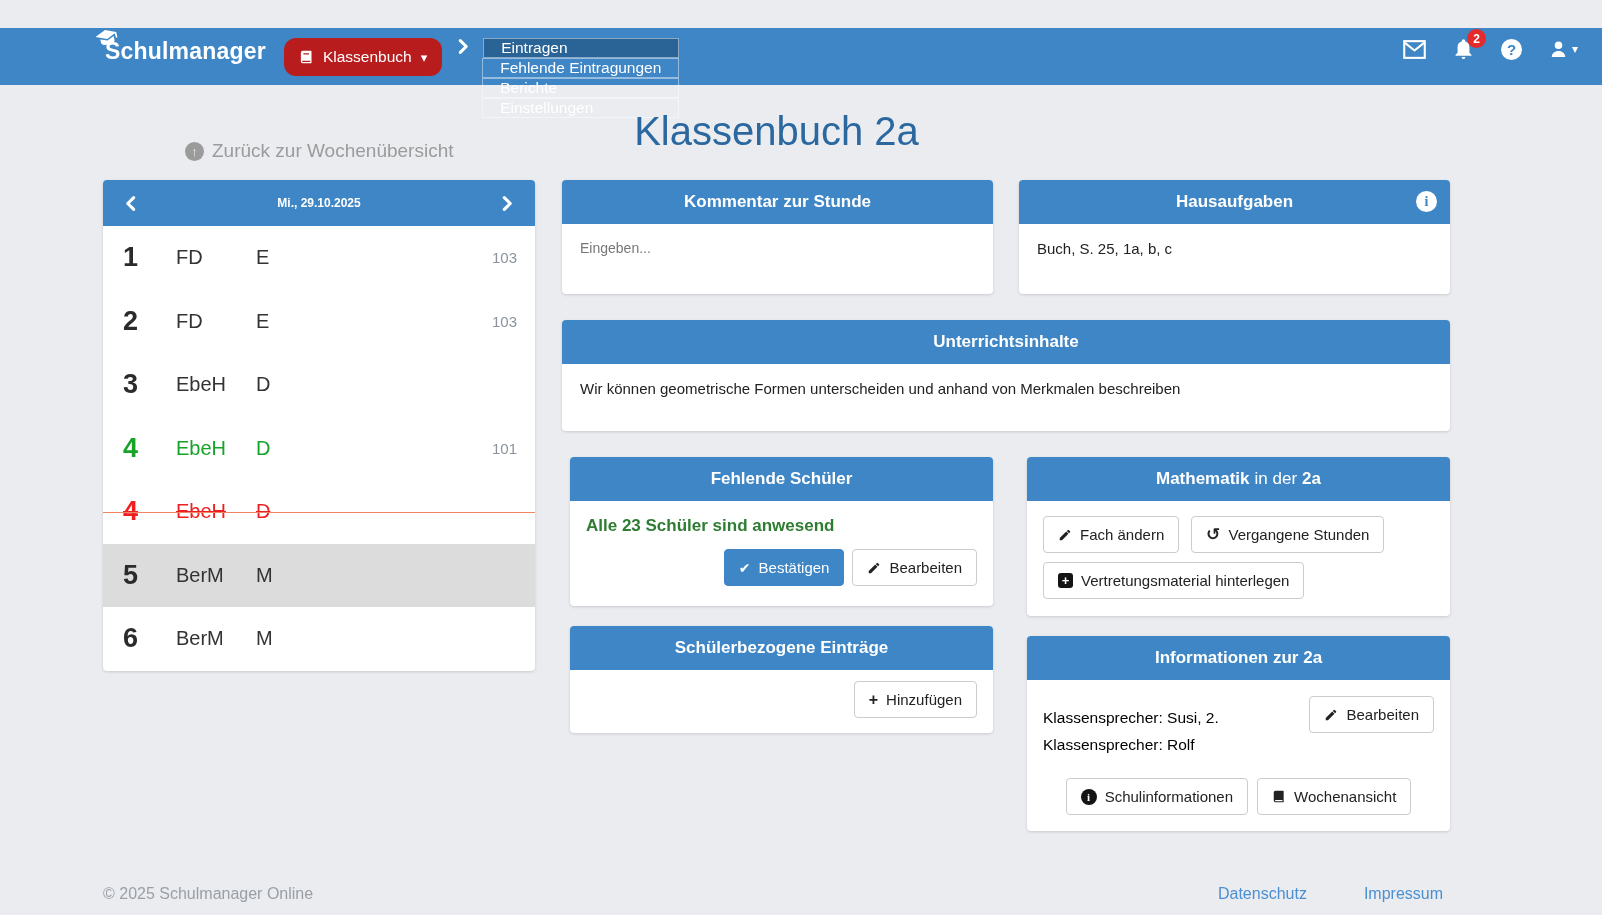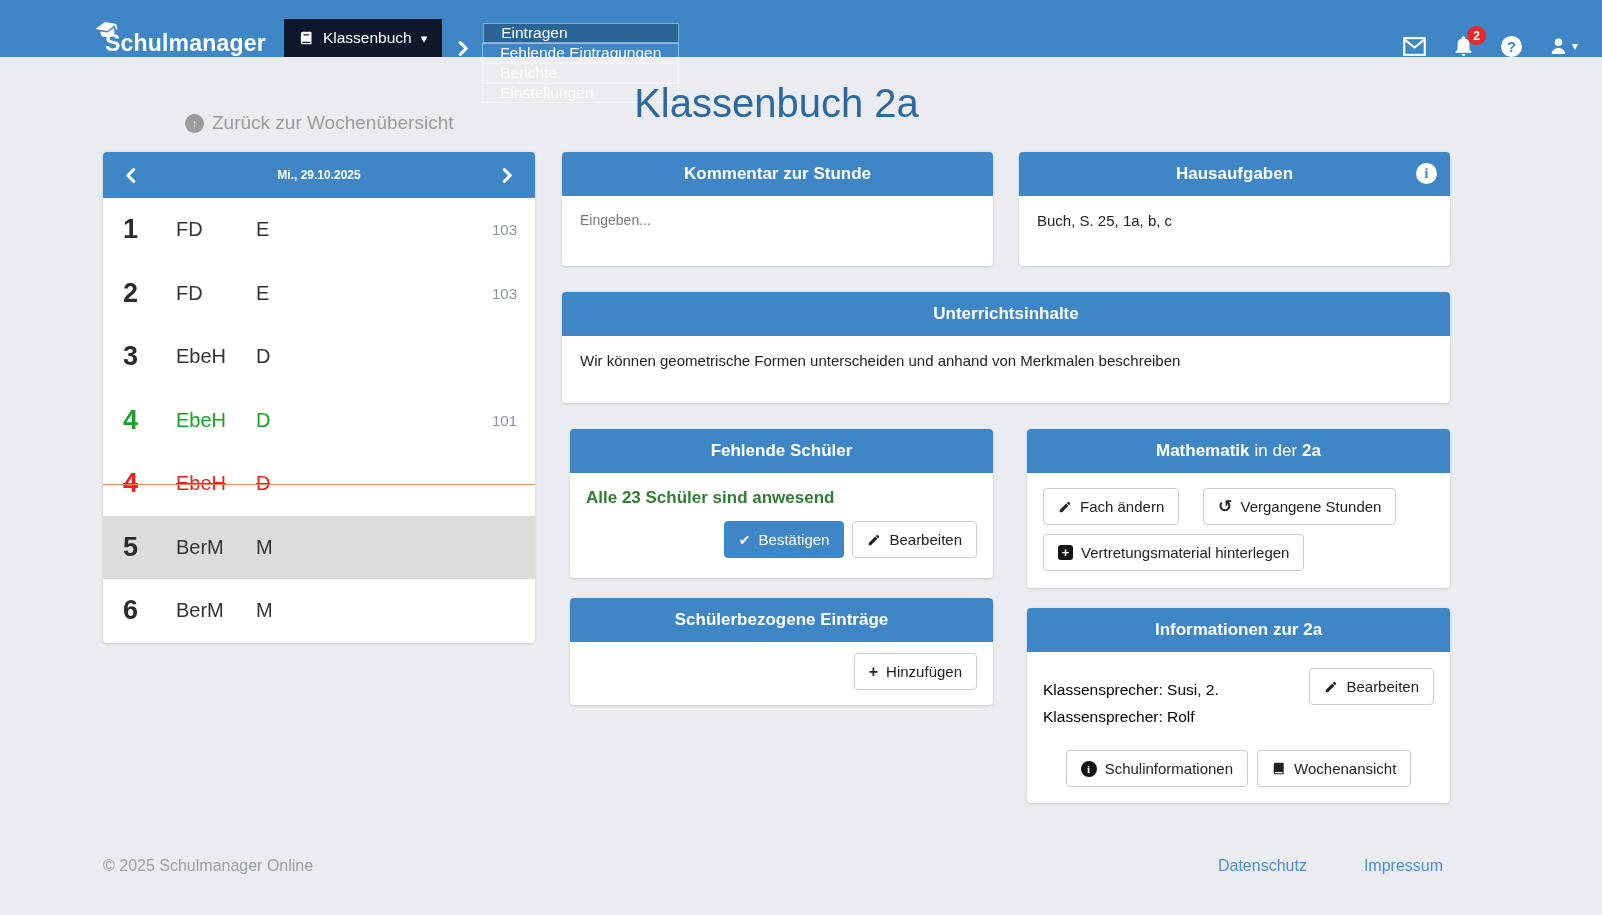--- a/index.html
+++ b/index.html
@@ -6,28 +6,29 @@
   html,body { width: 1602px; height: 915px; }
   body {
     font-family: "Liberation Sans", "DejaVu Sans", sans-serif;
     background: #eaecf0;
     color: #212529;
     overflow: hidden;
   }
   
   .navbar {
     height: 57px; background: #3e86c5;
-    display: flex; align-items: flex-end;
+    display: flex; align-items: flex-start;
     padding: 10px 24px 0 20px;
+    margin-top: 28px;
   }
   .brand { position: relative; display:flex; align-items:center; margin-left: 85px; }
   .brand-text { color:#fff; font-size: 23px; font-weight: bold; letter-spacing: .2px; }
   .cap-icon { position:absolute; left:-9px; top:-9px; transform: rotate(-14deg); }
   .module-dropdown {
-    margin-left: 18px; background:#0f172a; color:#fff; border:none; border-radius:0;
+    margin-left: 18px; background:#b91c1c; color:#fff; border:none; border-radius:12px;
     height: 38px; padding: 0 15px; display:flex; align-items:center; gap:9px;
     font-size: 15.5px; cursor:pointer;
   }
   .module-dropdown .caret { font-size: 13px; }
   .breadcrumb-sep { color:#fff; margin: 0 14px 0 16px; display:flex; align-items:center; }
   .tabs { display:flex; height:34px;flex-direction:column; }
   .tab {
     display:flex; align-items:center; padding: 0 17px; color:#fff; font-size:15.5px;
     border:1px solid rgba(255,255,255,.45); margin-left:-1px; cursor:pointer; background:transparent;
   }
@@ -120,21 +121,21 @@
     display:inline-flex; align-items:center; justify-content:center; font-size:13px; font-weight:bold;
   }
   .info-dot {
     width:16px; height:16px; background:#141414; border-radius:50%; color:#fff;
     display:inline-flex; align-items:center; justify-content:center; font-size:11px; font-weight:bold;
     font-family:"Liberation Serif", serif;
   }
   .hist-icn { font-weight:bold; font-size:17px; line-height:1; }
 
   .subject-body { min-height:115px; padding:15px 16px; }
-  .subject-btn-row { display:flex; gap:24px; }
+  .subject-btn-row { display:flex; gap:12px; }
   .subject-btn-row + .subject-btn-row { margin-top:9px; }
   .hdr-mid { font-weight:normal; margin:10px 5px; }
 
   .entries-body { min-height:55px; padding: 11px 16px 15px; display:flex; justify-content:flex-end; }
 
   .info-body { min-height:146px; padding: 16px; }
   .info-top { display:flex; justify-content:space-between; align-items:flex-start; }
   .info-lines { font-size:15.5px; color:#000000; line-height:1.75; padding-top:8px; }
   .info-bottom { display:flex; justify-content:center; gap:9px; margin-top:20px; }
 

